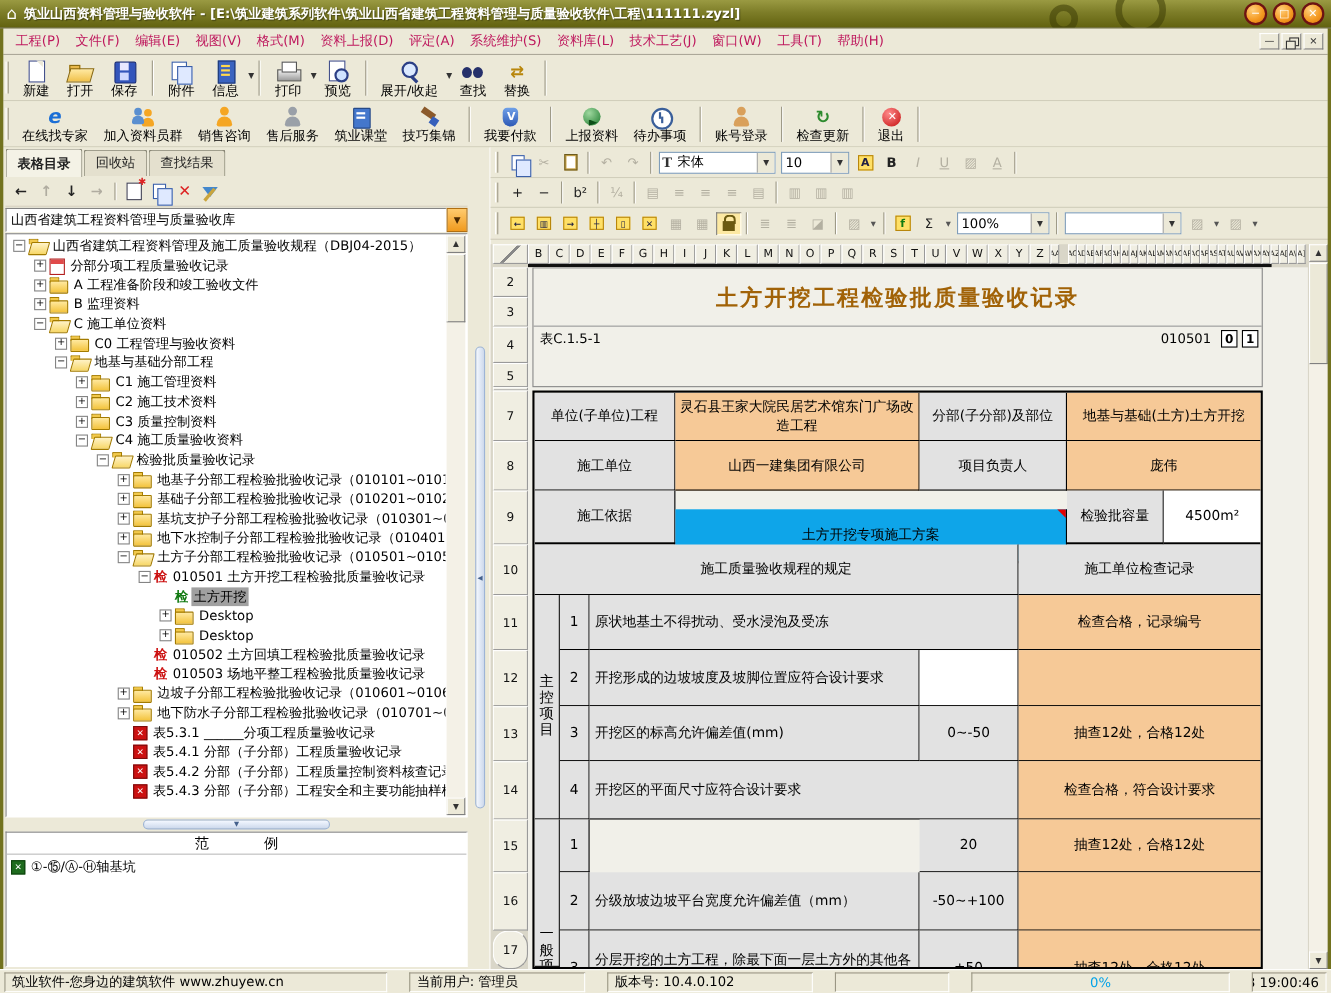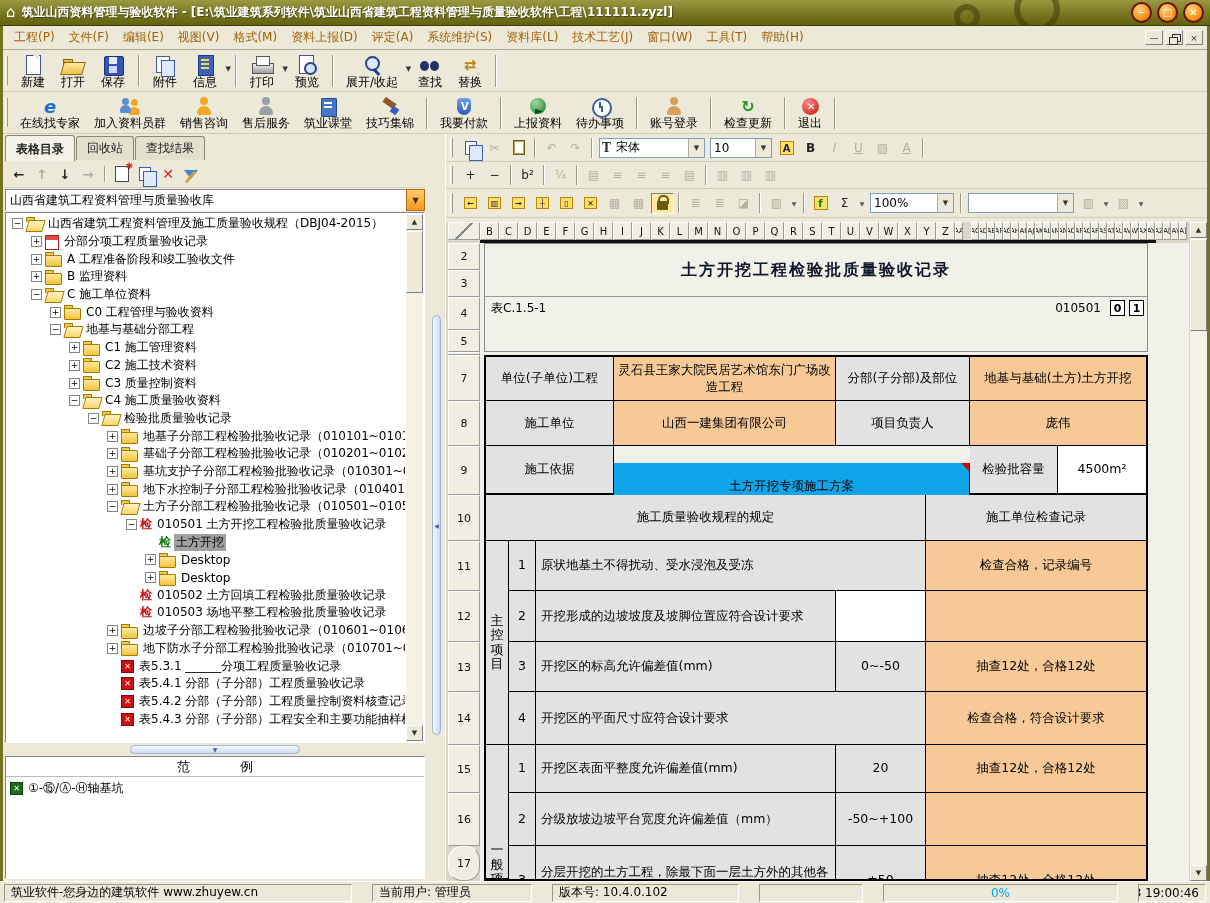--- a/index.html
+++ b/index.html
@@ -21,21 +21,21 @@
   #title-text{color:#fff;font-size:12px;font-weight:bold;white-space:nowrap;overflow:hidden;text-shadow:1px 1px 1px rgba(0,0,0,.4);flex:1;}
   #win-btns{display:flex;gap:5px;margin-left:8px;}
   .wbtn{width:21px;height:21px;border-radius:50%;border:2px solid #6d1212;
     background:radial-gradient(circle at 35% 30%, #ffcf7d, #f59b23 55%, #d97408);
     color:#fff;font-size:10px;font-weight:bold;display:flex;align-items:center;justify-content:center;line-height:1;}
 
   
   #menubar{position:absolute;left:3px;top:26px;width:1204px;height:24px;background:#ECE9D8;
     border-bottom:1px solid #ACA899;display:flex;align-items:center;padding:0 4px;}
   #menu-items{display:flex;flex:1;align-items:center;}
-  .menu-item{font-size:12px;padding:3px 7px;color:#a16207;white-space:nowrap;text-align:center;}
+  .menu-item{font-size:12px;padding:3px 7px;color:#be185d;white-space:nowrap;text-align:center;}
   #mdi-btns{display:flex;gap:2px;align-items:center;}
   .mdibtn{width:18px;height:15px;background:#ECE9D8;border:1px solid;border-color:#fff #808080 #808080 #fff;
     display:flex;align-items:center;justify-content:center;font-size:9px;color:#333;position:relative;}
   .mdibtn.restore::before{content:"";position:absolute;width:7px;height:6px;border:1px solid #333;left:6px;top:3px;background:#ECE9D8;}
   .mdibtn.restore::after{content:"";position:absolute;width:7px;height:6px;border:1px solid #333;left:3px;top:6px;background:#ECE9D8;}
 
   
   .toolbar{position:absolute;background:#ECE9D8;display:flex;align-items:center;
     border-bottom:1px solid #CFCBB8;}
   #toolbar-main{left:3px;top:50px;width:1204px;height:42px;}
@@ -187,21 +187,21 @@
   .ch{height:18px;background:#F0EEE2;border:1px solid;border-color:#fff #9a9a9a #9a9a9a #fff;font-size:10px;display:flex;align-items:center;justify-content:center;flex:none;overflow:hidden;color:#111;}
   .ch.n{font-size:7px;}
   #thickline{position:absolute;left:34px;top:18px;width:676px;height:3px;background:#111;}
   #rowhdrs{position:absolute;left:2px;top:21px;width:32px;height:638px;overflow:hidden;}
   .rh{width:32px;background:#F0EEE2;border:1px solid;border-color:#fff #9a9a9a #9a9a9a #fff;font-size:11px;display:flex;align-items:center;justify-content:center;overflow:hidden;color:#111;}
   #sheet-canvas{position:absolute;left:34px;top:21px;width:709px;height:638px;background:#F1F0E9;overflow:hidden;}
   #sheet-vscroll{right:1px;top:0;bottom:0;}
 
   
   #titlebox{position:absolute;left:4px;top:0;width:664px;height:109px;background:#F1F0E9;border:1px solid #888;}
-  #t-title{height:53px;border-bottom:1px solid #999;display:flex;align-items:center;justify-content:center;font-size:16px;font-weight:600;letter-spacing:2px;color:#0f172a;}
+  #t-title{height:53px;border-bottom:1px solid #999;display:flex;align-items:center;justify-content:center;font-size:20px;font-weight:600;letter-spacing:2px;color:#a16207;}
   #t-std{height:32px;border-bottom:1px solid #999;display:flex;align-items:center;justify-content:center;font-size:16px;color:#333;letter-spacing:1px;}
   #t-code{height:22px;display:flex;align-items:center;font-size:12px;padding:0 3px 0 6px;}
   #t-code .code{flex:1;text-align:left;}
   #t-code .docno{margin-right:5px;}
   .pgbox{width:15px;height:16px;background:#fff;border:1px solid #000;font-size:11px;font-weight:bold;display:flex;align-items:center;justify-content:center;margin-left:4px;}
 
   
   #tablebox{position:absolute;left:4px;top:112px;width:664px;height:526px;border:2px solid #000;background:#F1F0E9;overflow:hidden;}
   .c{position:absolute;border-right:1px solid #000;border-bottom:1px solid #000;display:flex;align-items:center;justify-content:center;text-align:center;font-size:12.5px;color:#000;overflow:hidden;line-height:1.35;}
   .c.tl{justify-content:flex-start;text-align:left;padding:0 5px;}
@@ -798,21 +798,20 @@
               <div class="c white" style="left: 350px; top: 234px; width: 90px; height: 51px;"></div>
               <div class="c noR" style="left: 440px; top: 234px; width: 220px; height: 51px; background: rgb(246, 201, 151);"></div>
               <div class="c gray" style="left: 23px; top: 285px; width: 27px; height: 50px;">3</div>
               <div class="c gray tl" style="left: 50px; top: 285px; width: 300px; height: 50px;">开挖区的标高允许偏差值(mm)</div>
               <div class="c gray" style="left: 350px; top: 285px; width: 90px; height: 50px;">0~-50</div>
               <div class="c noR" style="left: 440px; top: 285px; width: 220px; height: 50px; background: rgb(246, 201, 151);">抽查12处，合格12处</div>
               <div class="c gray" style="left: 23px; top: 335px; width: 27px; height: 53px;">4</div>
               <div class="c gray tl" style="left: 50px; top: 335px; width: 390px; height: 53px;">开挖区的平面尺寸应符合设计要求</div>
               <div class="c noR" style="left: 440px; top: 335px; width: 220px; height: 53px; background: rgb(246, 201, 151);">检查合格，符合设计要求</div>
               <div class="c gray" style="left: 23px; top: 388px; width: 27px; height: 48px;">1</div>
-              <div class="c gray tl" style="left: 50px; top: 388px; width: 300px; height: 48px;">开挖区表面平整度允许偏差值(mm)</div>
               <div class="c gray" style="left: 350px; top: 388px; width: 90px; height: 48px;">20</div>
               <div class="c noR" style="left: 440px; top: 388px; width: 220px; height: 48px; background: rgb(246, 201, 151);">抽查12处，合格12处</div>
               <div class="c gray" style="left: 23px; top: 436px; width: 27px; height: 53px;">2</div>
               <div class="c gray tl" style="left: 50px; top: 436px; width: 300px; height: 53px;">分级放坡边坡平台宽度允许偏差值（mm）</div>
               <div class="c gray" style="left: 350px; top: 436px; width: 90px; height: 53px;">-50~+100</div>
               <div class="c noR" style="left: 440px; top: 436px; width: 220px; height: 53px; background: rgb(246, 201, 151);"></div>
               <div class="c gray" style="left: 23px; top: 489px; width: 27px; height: 70px;">3</div>
               <div class="c gray tl" style="left: 50px; top: 489px; width: 300px; height: 70px;">分层开挖的土方工程，除最下面一层土方外的其他各层土方开挖区表面标高允许偏差值(mm)</div>
               <div class="c gray" style="left: 350px; top: 489px; width: 90px; height: 70px;">±50</div>
               <div class="c noR" style="left: 440px; top: 489px; width: 220px; height: 70px; background: rgb(246, 201, 151);">抽查12处，合格12处</div>

